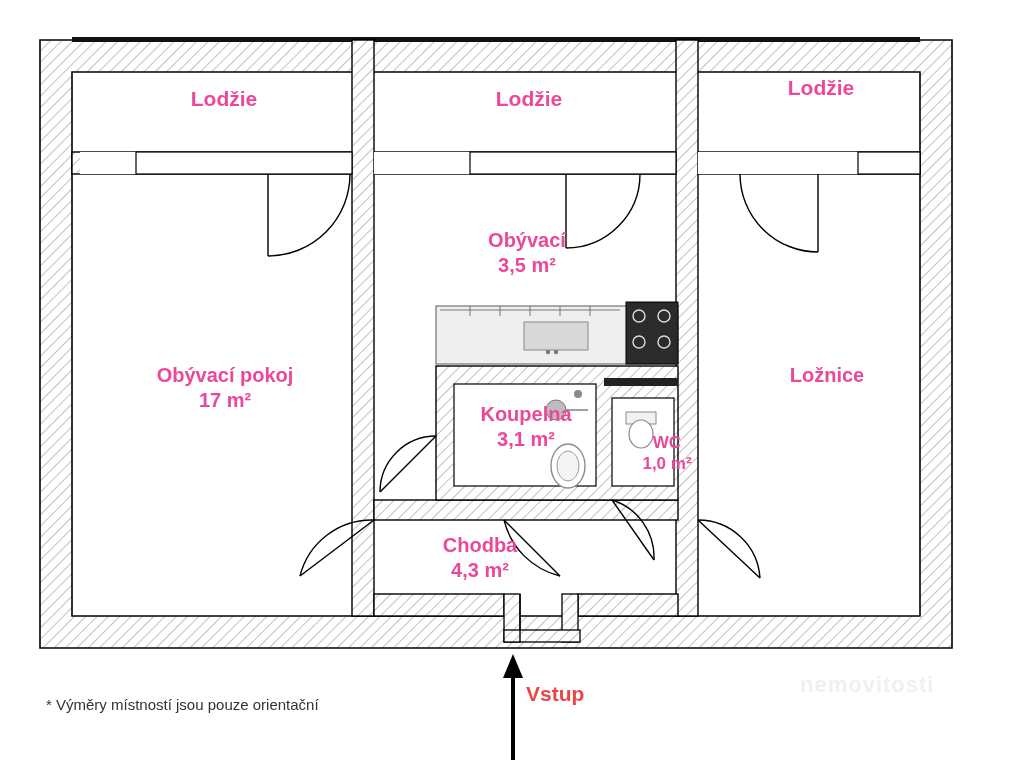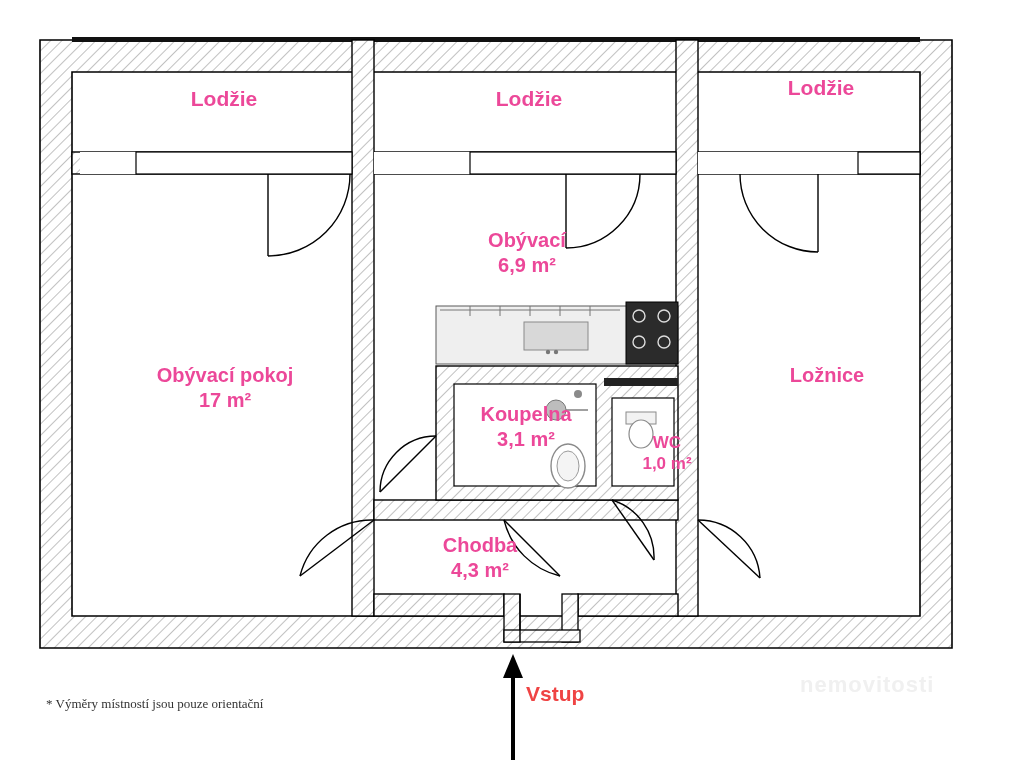--- a/index.html
+++ b/index.html
@@ -38,23 +38,23 @@
   .small-label { font-size: 17px; }
 
   .entry-label {
     position: absolute;
     font-size: 21px;
     font-weight: bold;
     color: #ef4444;
   }
   .footnote {
     position: absolute;
-    font-size: 13px;
+    font-size: 15px;
     color: #333;
-    font-family: Liberation Serif, serif;
+    font-family: Liberation Sans, sans-serif;
   }
   .watermark {
     position: absolute;
     font-size: 22px;
     color: #f0f0f0;
     font-weight: bold;
     letter-spacing: 1px;
     font-family: "Liberation Sans", sans-serif;
     pointer-events: none;
   }
@@ -196,21 +196,21 @@
   <span class="name">Lodžie</span>
 </div>
 
 <div class="room-label big-label" style="left:120px; top:363px; width:210px;">
   <span class="name">Obývací pokoj</span>
   <span class="area">17 m²</span>
 </div>
 
 <div class="room-label med-label" style="left:432px; top:228px; width:190px;">
   <span class="name">Obývací</span>
-  <span class="area">6,9 m²</span>
+  <span class="area">3,5 m²</span>
 </div>
 
 <div class="room-label med-label" style="left:727px; top:363px; width:200px;">
   <span class="name">Ložnice</span>
 </div>
 
 <div class="room-label med-label" style="left:436px; top:402px; width:180px;">
   <span class="name">Koupelna</span>
   <span class="area">3,1 m²</span>
 </div>

